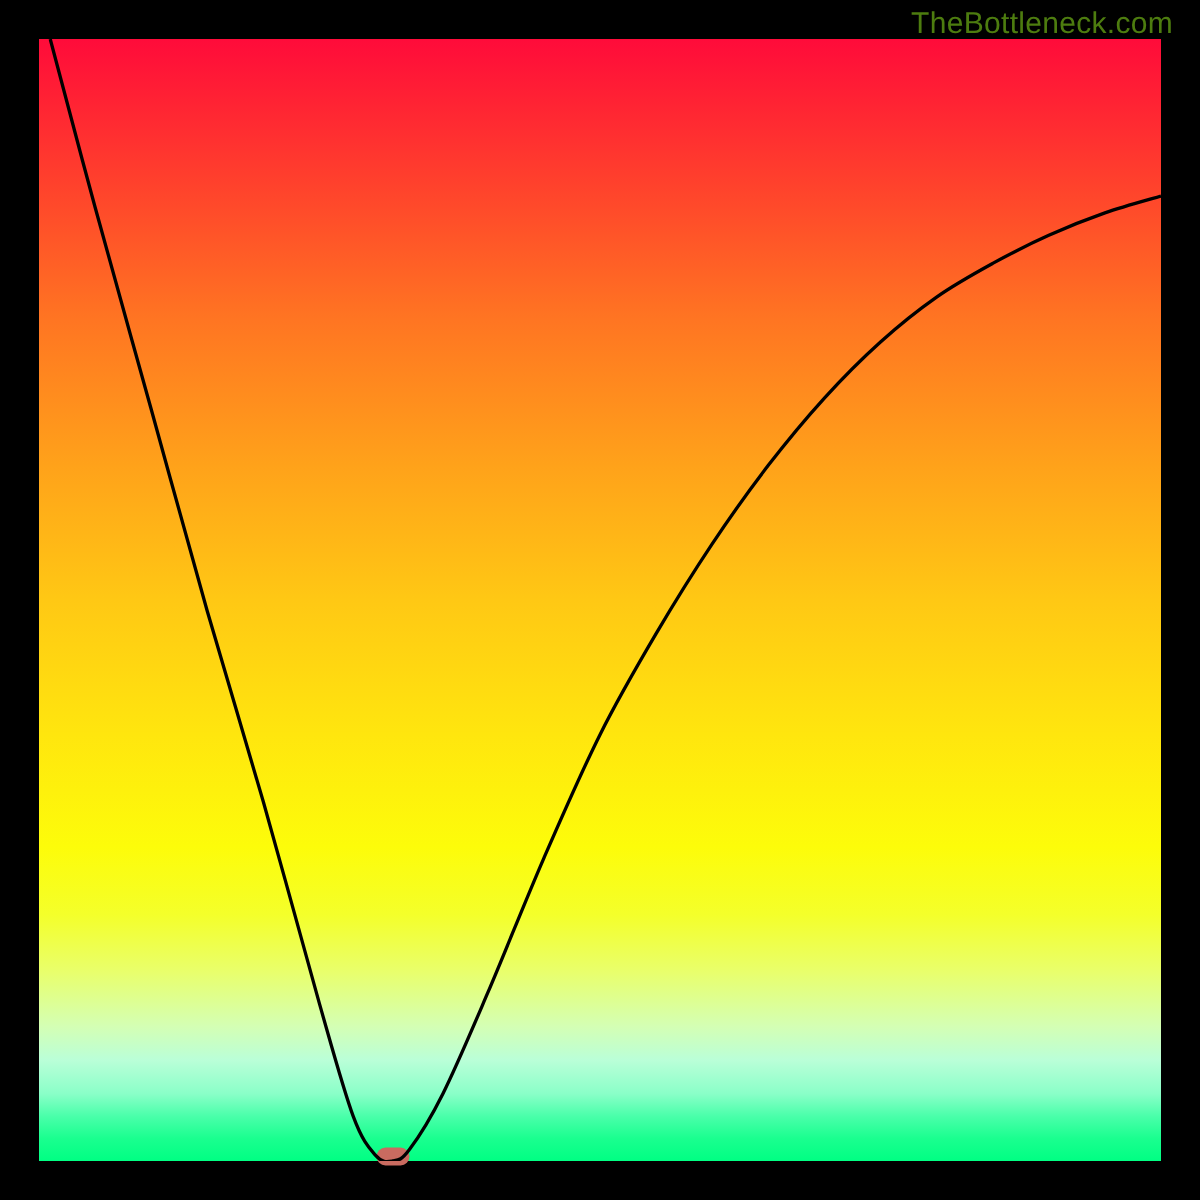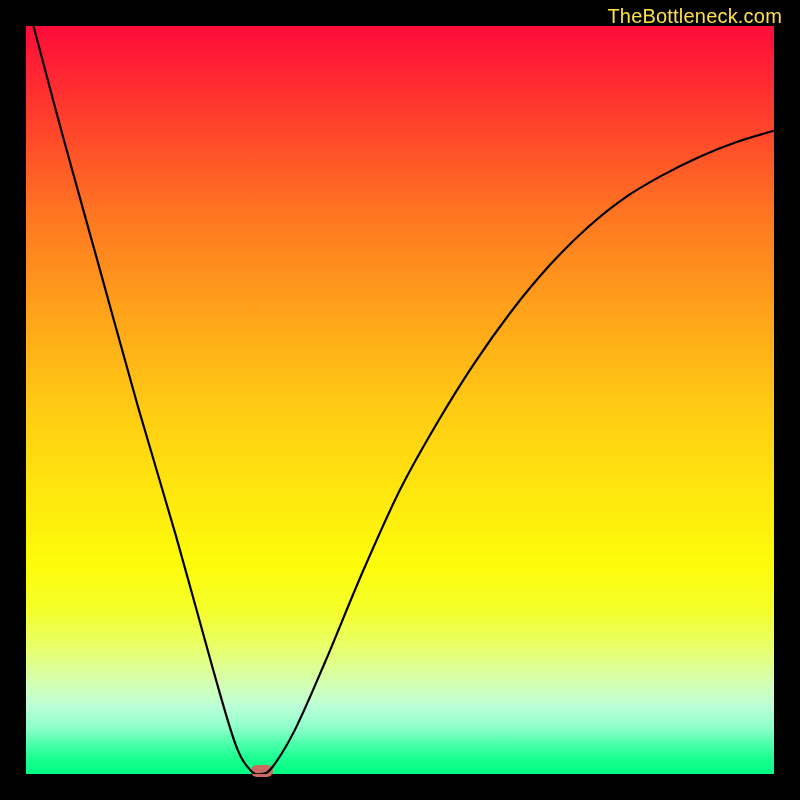--- a/index.html
+++ b/index.html
@@ -41,21 +41,21 @@
       #8affc8 94%,
       #4affaa 96%,
       #1aff8f 98%,
       #00ff83 100%
     );
   }
   .watermark {
     position: absolute;
     top: 5px;
     right: 18px;
-    color: #fde047;
+    color: #4d7c0f;
     font-size: 20px;
     font-weight: 500;
     letter-spacing: 0.2px;
     z-index: 5;
   }
   .curve-svg {
     position: absolute;
     top: 26px;
     left: 26px;
     width: 748px;

